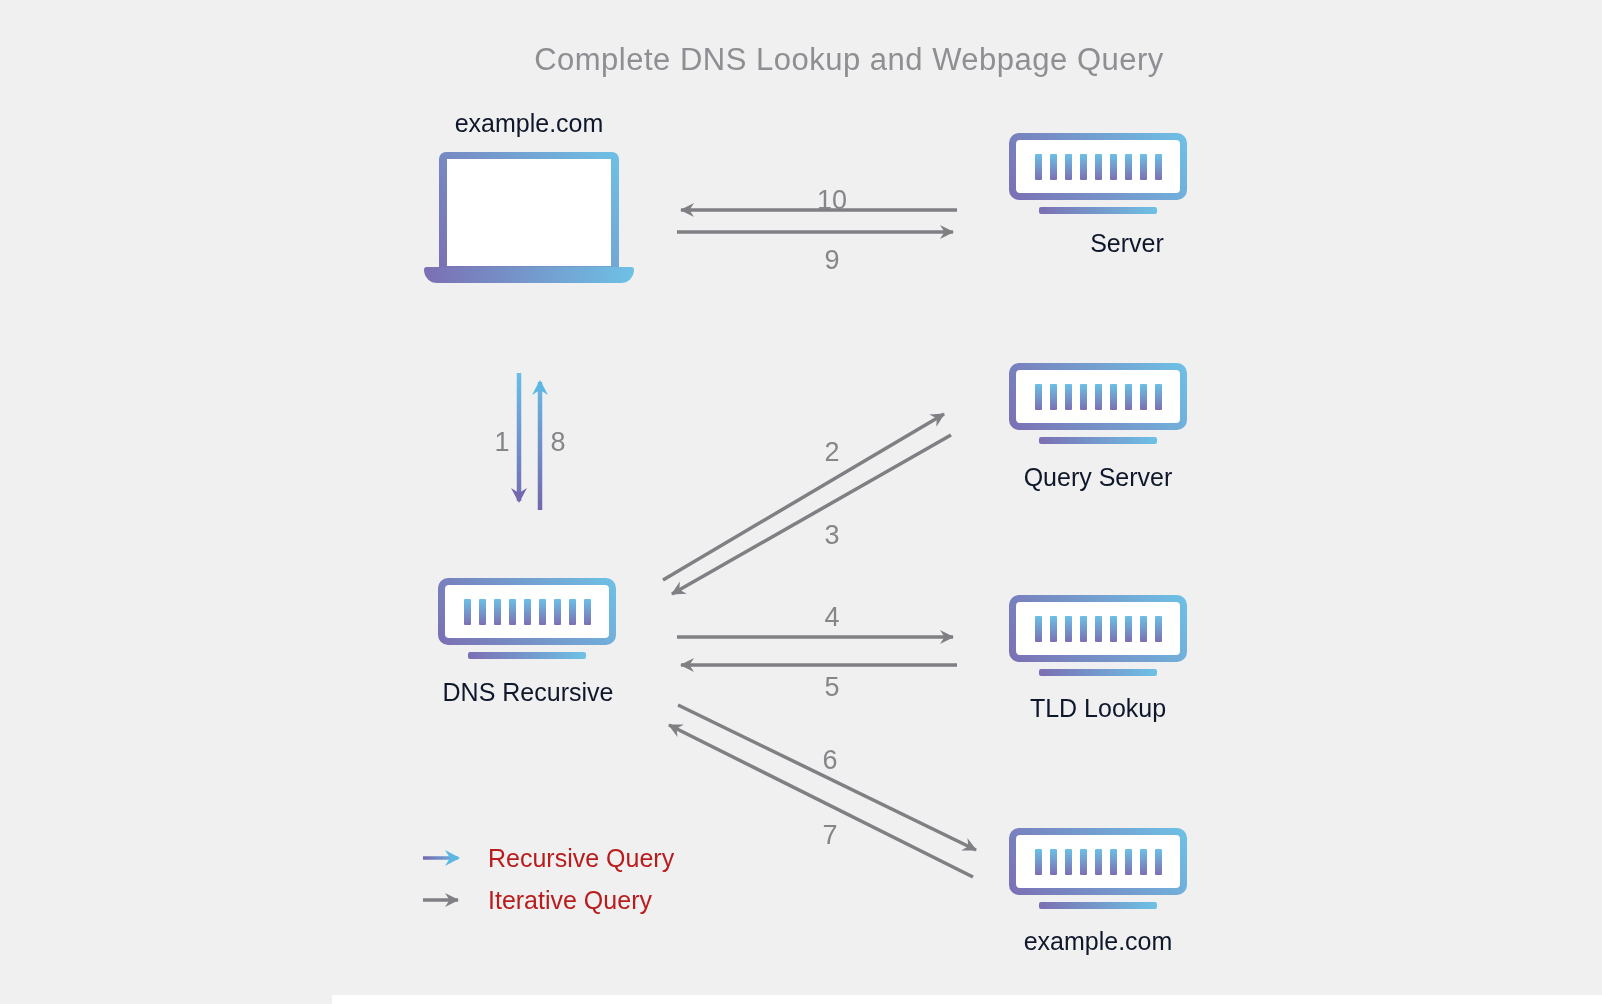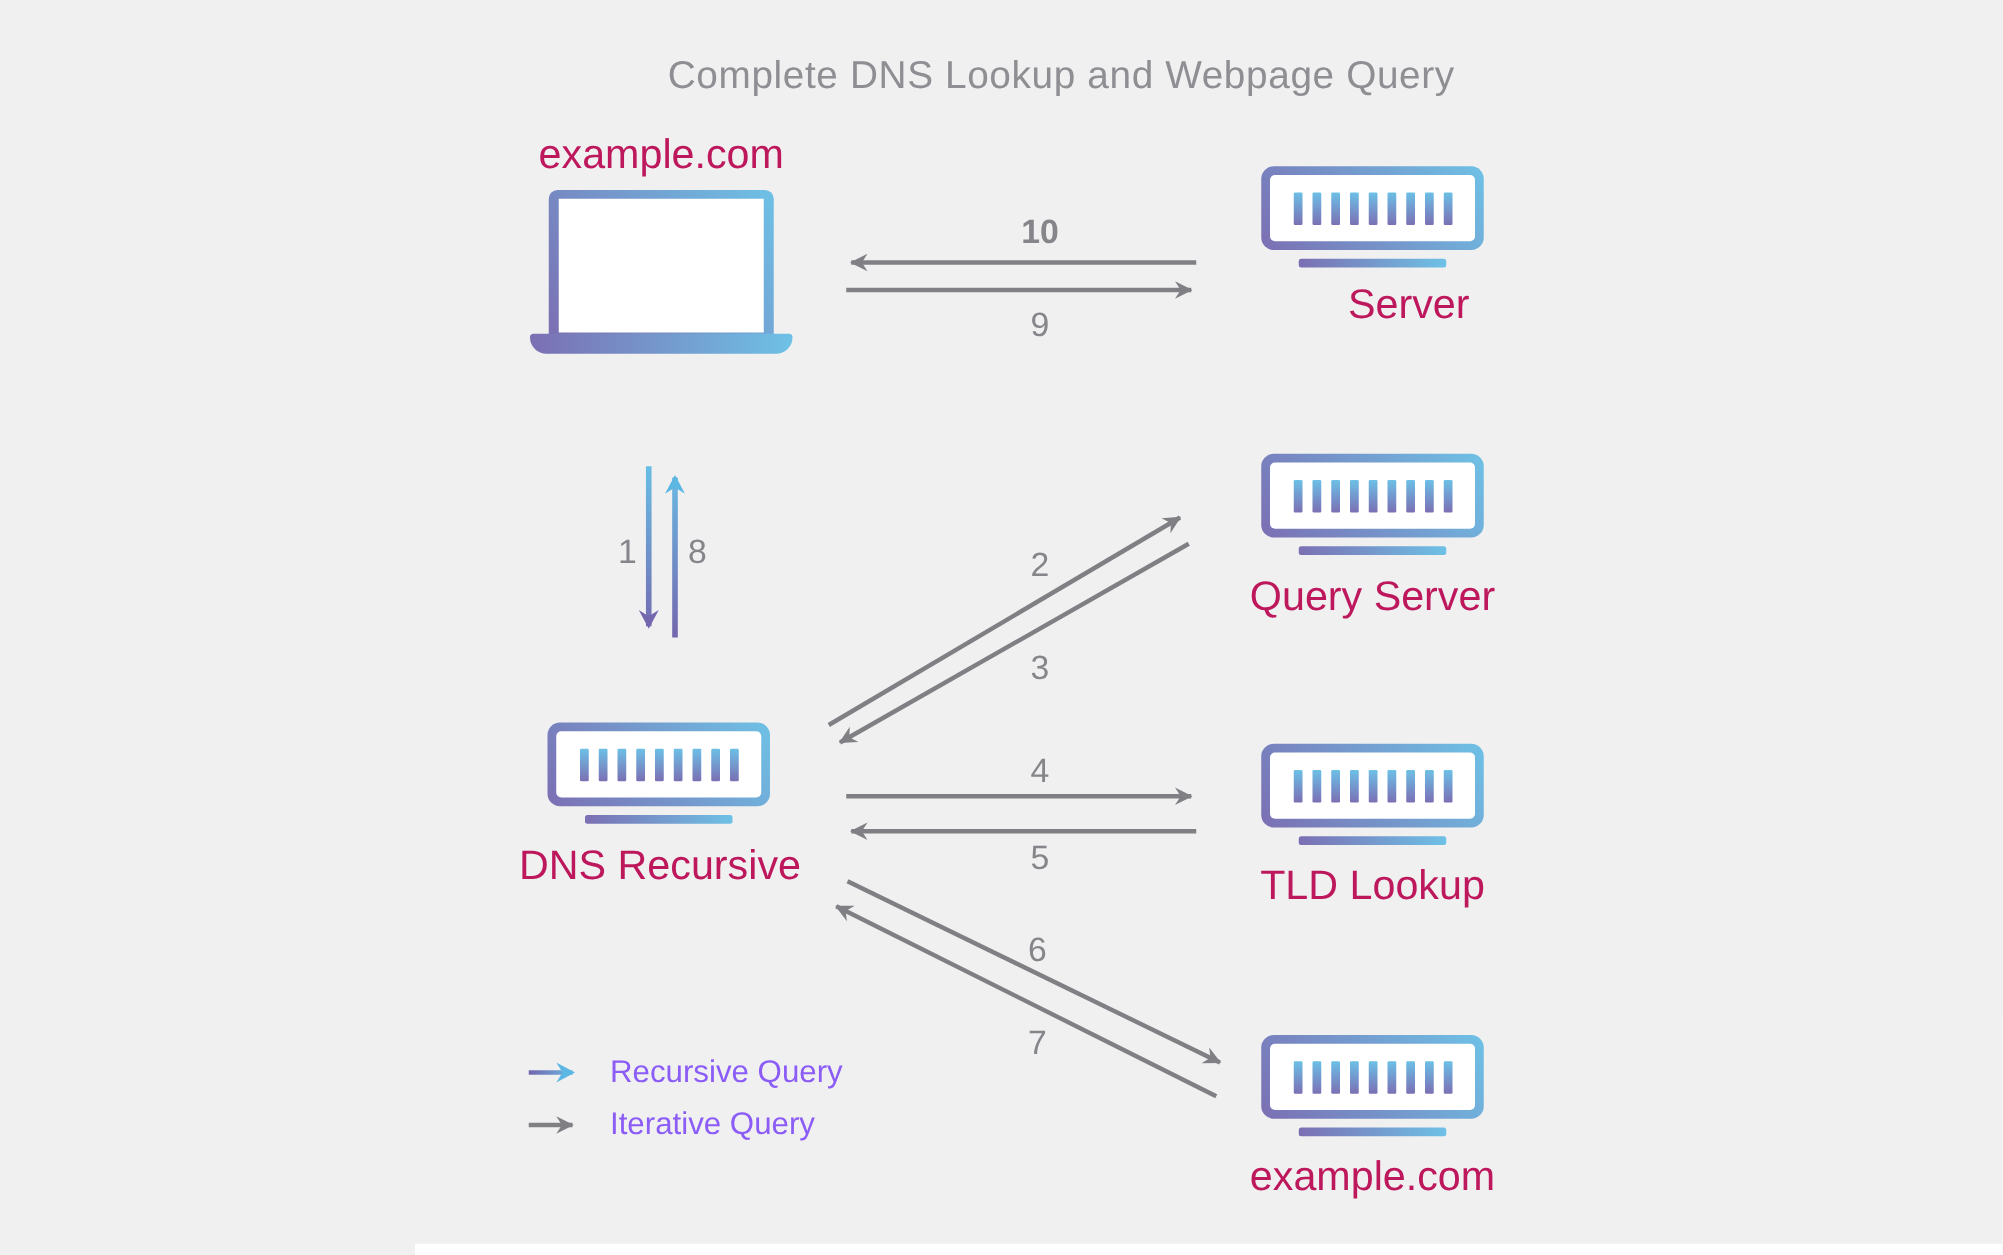--- a/index.html
+++ b/index.html
@@ -7,21 +7,21 @@
   .canvas{
     position:relative;width:1602px;height:1004px;
     background:#f0f0f1;overflow:hidden;
   }
   .title{
     position:absolute;top:42px;left:0;width:100%;
     text-align:center;font-size:31px;color:#8e8e93;letter-spacing:.5px;padding-left:48px;
   }
   .node-label{
     position:absolute;transform:translate(-50%,-50%);
-    color:#be185d;font-size:33px;white-space:nowrap;
+    color:#0f172a;font-size:25px;white-space:nowrap;
   }
   .step-num{
     position:absolute;transform:translate(-50%,-50%);
     color:#85858a;font-size:27px;
   }
   
   .server{position:absolute;width:178px;}
   .server-frame{
     position:relative;width:178px;height:67px;border-radius:10px;
     background:linear-gradient(55deg,#7b6fb3 0%,#6ec1e6 100%);
@@ -50,21 +50,21 @@
     position:absolute;left:8px;right:8px;top:7px;bottom:4px;background:#fff;
   }
   .laptop-base{
     position:absolute;left:0;top:115px;width:210px;height:16px;
     border-radius:3px 3px 14px 14px;
     background:linear-gradient(90deg,#7b6fb3 0%,#6ec1e6 100%);
   }
   .arrows{position:absolute;left:0;top:0;}
   .legend-label{
     position:absolute;transform:translate(0,-50%);
-    color:#8b5cf6;font-size:25px;white-space:nowrap;
+    color:#b91c1c;font-size:25px;white-space:nowrap;
   }
   .bottom-strip{
     position:absolute;left:332px;right:0;bottom:0;height:9px;background:#ffffff;
   }
 </style>
 </head>
 <body>
 
 <div class="canvas">
 
@@ -206,21 +206,21 @@
           <i class="bar"></i>
           <i class="bar"></i>
           <i class="bar"></i>
           <i class="bar"></i>
         </div>
     </div>
     <div class="server-base"></div>
   </div>
   <div class="node-label" style="left:528px;top:692px;">DNS Recursive</div>
 
-  <div class="step-num" style="left:832px;top:186px;font-weight:bold;">10</div>
+  <div class="step-num" style="left:832px;top:200px;">10</div>
   <div class="step-num" style="left:832px;top:260px;">9</div>
   <div class="step-num" style="left:502px;top:442px;">1</div>
   <div class="step-num" style="left:558px;top:442px;">8</div>
   <div class="step-num" style="left:832px;top:452px;">2</div>
   <div class="step-num" style="left:832px;top:535px;">3</div>
   <div class="step-num" style="left:832px;top:617px;">4</div>
   <div class="step-num" style="left:832px;top:687px;">5</div>
   <div class="step-num" style="left:830px;top:760px;">6</div>
   <div class="step-num" style="left:830px;top:835px;">7</div>
 

